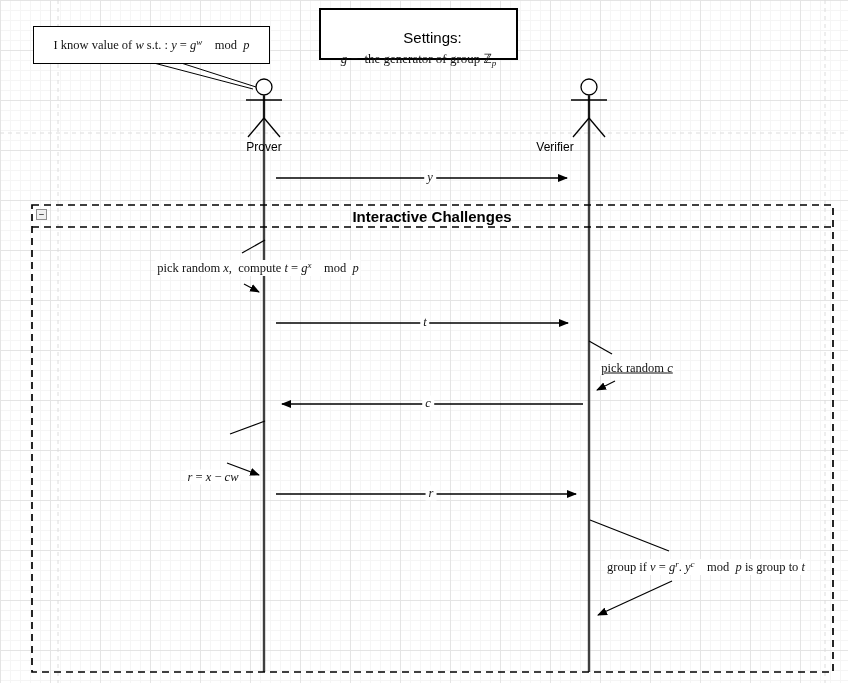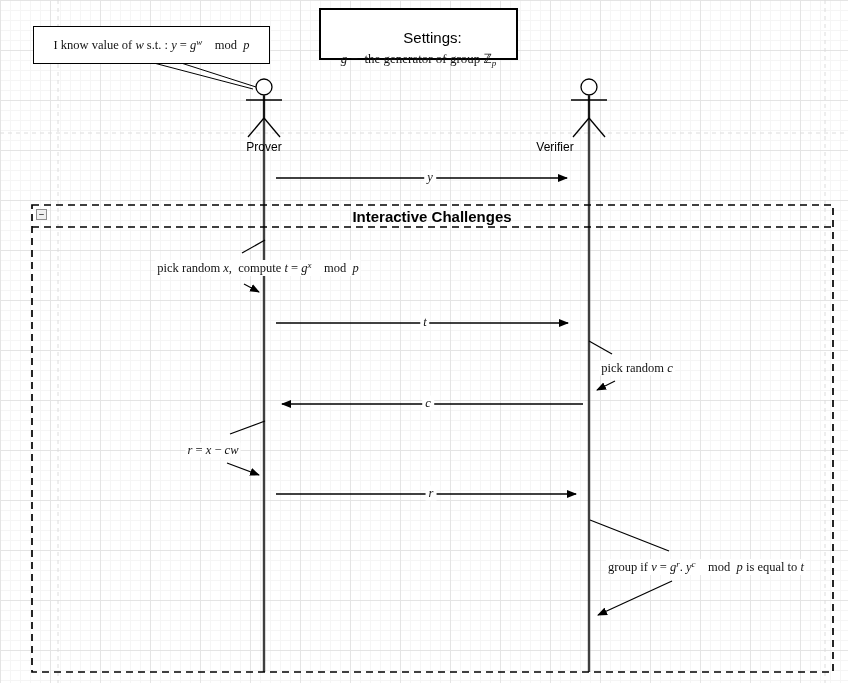--- a/index.html
+++ b/index.html
@@ -136,17 +136,17 @@
 
   <div class="abs frame-title">Interactive Challenges</div>
   <div class="abs collapse-btn">−</div>
 
   <div class="abs mathtext arrow-letter center-anchor" style="left:430px;top:177px;"><span class="seg-i">y</span></div>
   <div class="abs mathtext arrow-letter center-anchor" style="left:425px;top:322px;"><span class="seg-i">t</span></div>
   <div class="abs mathtext arrow-letter center-anchor" style="left:428px;top:403px;"><span class="seg-i">c</span></div>
   <div class="abs mathtext arrow-letter center-anchor" style="left:431px;top:493px;"><span class="seg-i">r</span></div>
 
   <div class="abs mathtext msg-label center-anchor" style="left:222px;top:268px;margin-left:36px;"><span>pick random </span><span class="seg-i">x</span><span>,  compute </span><span class="seg-i">t</span><span> = </span><span class="seg-i">g</span><span class="seg-sup">x</span><span>    mod  </span><span class="seg-i">p</span></div>
-  <div class="abs mathtext msg-label center-anchor" style="left:637px;top:368px;"><span>pick random </span><span class="seg-i">c</span></div>
-  <div class="abs mathtext msg-label center-anchor" style="left:213px;top:450px;"><span class="seg-i">r</span><span> = </span><span class="seg-i">x</span><span> − </span><span class="seg-i">cw</span></div>
-  <div class="abs mathtext msg-label center-anchor" style="left:706px;top:567px;"><span>group if </span><span class="seg-i">v</span><span> = </span><span class="seg-i">g</span><span class="seg-sup">r</span><span>. </span><span class="seg-i">y</span><span class="seg-sup">c</span><span>    mod  </span><span class="seg-i">p</span><span> is equal to </span><span class="seg-i">t</span></div>
+  <div class="abs mathtext msg-label center-anchor" style="left:637px;top:368px;text-decoration:underline;"><span>pick random </span><span class="seg-i">c</span></div>
+  <div class="abs mathtext msg-label center-anchor" style="left:213px;top:477px;"><span class="seg-i">r</span><span> = </span><span class="seg-i">x</span><span> − </span><span class="seg-i">cw</span></div>
+  <div class="abs mathtext msg-label center-anchor" style="left:706px;top:567px;"><span>group if </span><span class="seg-i">v</span><span> = </span><span class="seg-i">g</span><span class="seg-sup">r</span><span>. </span><span class="seg-i">y</span><span class="seg-sup">c</span><span>    mod  </span><span class="seg-i">p</span><span> is group to </span><span class="seg-i">t</span></div>
 
 </div>
 
 </body></html>

